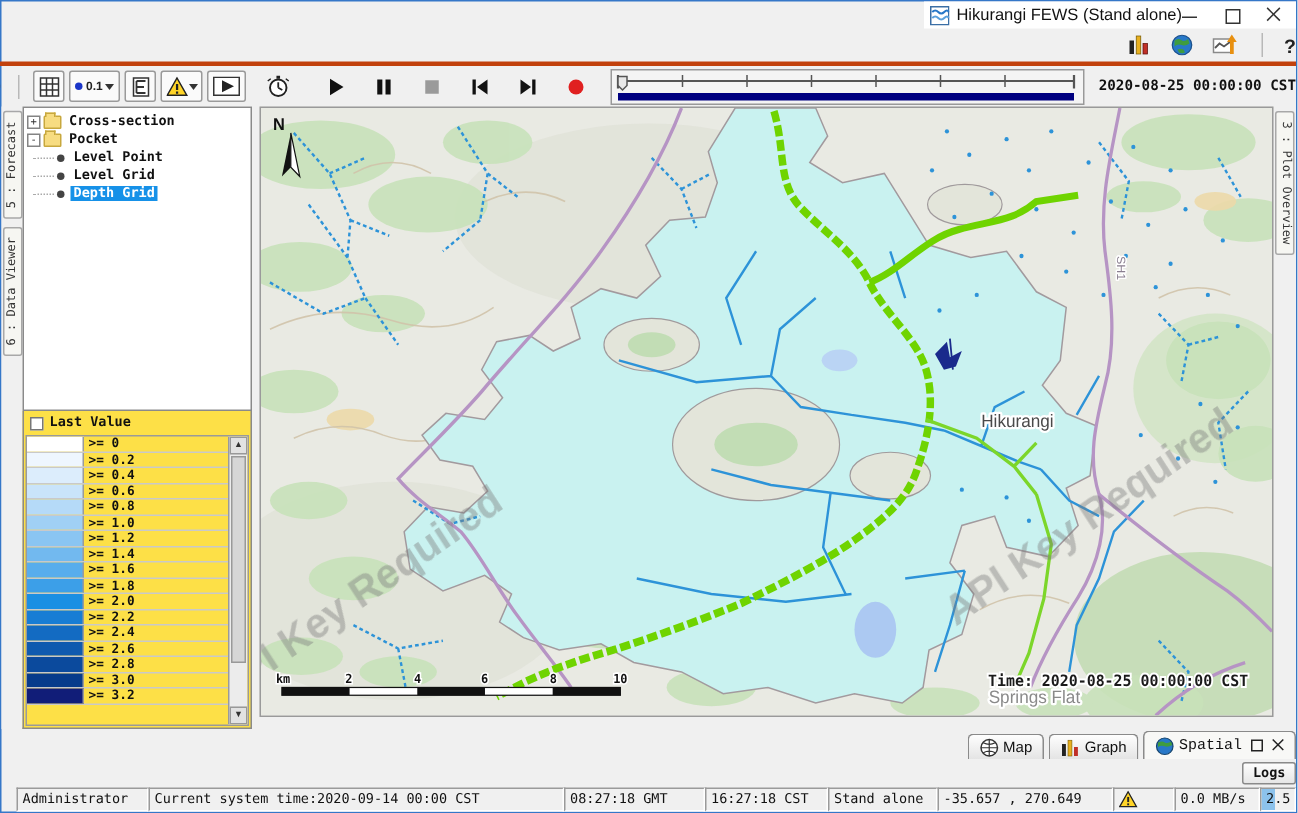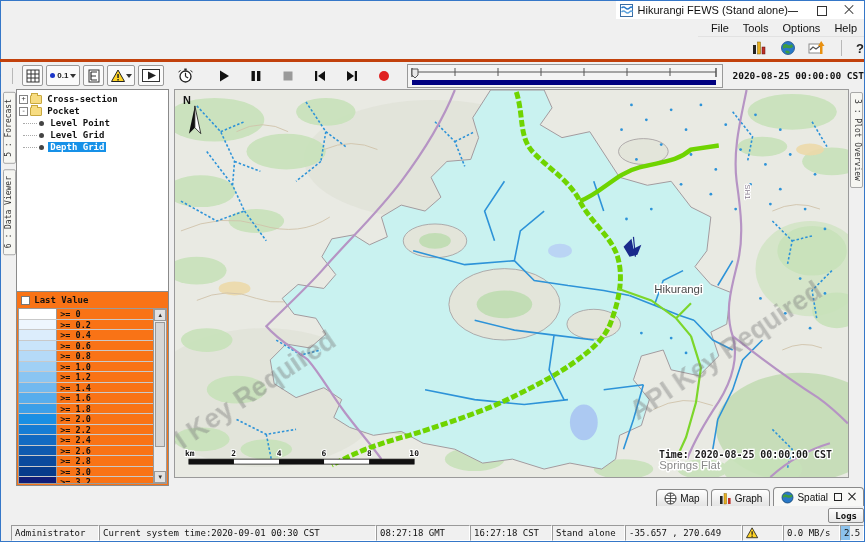--- a/index.html
+++ b/index.html
@@ -46,42 +46,42 @@
   .treepanel { height:203px; background:#fff; border:1px solid #8a8a8a; overflow:hidden; padding:3px 0 0 2px; font-family:"DejaVu Sans Mono", monospace; font-size:9px; font-weight:bold; color:#111; }
   .trow { display:flex; align-items:center; height:12px; white-space:nowrap; cursor:pointer; }
   .expander { width:9px; height:9px; border:1px solid #848484; background:#fff; font:7px/7px "DejaVu Sans Mono",monospace; text-align:center; color:#333; margin-right:2px; flex:0 0 auto; }
   .folder { width:12px; height:9px; background:#f7dc81; border:1px solid #c8a83e; border-radius:1px; margin-right:3px; position:relative; flex:0 0 auto; }
   .folder::before { content:""; position:absolute; top:-3px; left:0; width:5px; height:2px; background:#f7dc81; border:1px solid #c8a83e; border-bottom:none; }
   .bullet { width:5px; height:5px; border-radius:50%; background:#444; margin:0 4px 0 0; flex:0 0 auto; }
   .tindent { width:14px; flex:0 0 auto; border-bottom:1px dotted #aaa; height:1px; margin-left:4px; margin-right:2px; }
   .tlabel { padding:0 2px; }
   .trow.selected .tlabel { background:#1691e8; color:#fff; }
 
-  .legendpanel { flex:1; background:#f97316; border:1px solid #8a8a8a; border-top:none; display:flex; flex-direction:column; overflow:hidden; font-family:"DejaVu Sans Mono", monospace; }
+  .legendpanel { flex:1; background:#fde047; border:1px solid #8a8a8a; border-top:none; display:flex; flex-direction:column; overflow:hidden; font-family:"DejaVu Sans Mono", monospace; }
   .legend-head { height:16px; display:flex; align-items:center; gap:4px; padding:2px 4px; flex:0 0 auto; }
   .cbox { width:9px; height:9px; border:1px solid #777; background:#fff; flex:0 0 auto; cursor:pointer; }
   .legend-head .cblabel { font-size:9px; font-weight:bold; color:#111; }
   .legend-body { flex:1; display:flex; border:1px solid #9a9a9a; margin:0 1px 1px 1px; overflow:hidden; }
   .legend-rows { flex:1; overflow:hidden; }
   .lrow { display:flex; height:10.5px; border-bottom:1px solid #c9c9c9; }
   .sw { width:38px; flex:0 0 auto; border-right:1px solid #9a9a9a; }
   .lt { font-size:8.5px; font-weight:bold; color:#111; padding:0 3px; line-height:10px; }
   .vscroll { width:13px; flex:0 0 auto; background:#ececec; border-left:1px solid #9a9a9a; display:flex; flex-direction:column; }
   .sbtn { height:12px; background:#e2e2e2; border:1px solid #999; font:6px/10px sans-serif; text-align:center; color:#333; cursor:pointer; }
   .sthumb { flex:0 0 72%; margin:1px; background:#d6d6d6; border:1px solid #999; cursor:pointer; }
   .strack { flex:1; }
 
   .splitter { width:5px; background:#f0f0f0; flex:0 0 auto; cursor:col-resize; }
   .mapwrap { flex:1; border:1px solid #9a9a9a; margin-bottom:8px; background:#e9eae3; overflow:hidden; position:relative; }
   .mapwrap svg.map { display:block; width:100%; height:100%; }
 
   
   .tabstrip { height:20px; display:flex; align-items:flex-end; padding-left:8px; gap:3px; flex:0 0 auto; }
   .btab { height:17px; display:flex; align-items:center; gap:3px; padding:0 7px; border:1px solid #8a8a8a; border-bottom:none; border-radius:4px 4px 0 0; background:linear-gradient(#fefefe,#e4e4e4); font-size:10px; color:#111; cursor:pointer; }
-  .btab.active { height:19px; background:#f8f8f6; }
+  .btab.active { height:19px; background:#f8f8f6;font-family:Liberation Mono, monospace; }
   .tabctl { width:8px; height:8px; position:relative; margin-left:3px; cursor:pointer; }
   .tabctl.box::after { content:""; position:absolute; inset:0; border:1px solid #222; }
   .tabctl.x::before,.tabctl.x::after { content:""; position:absolute; left:-1px; top:3px; width:10px; border-top:1.5px solid #222; }
   .tabctl.x::before { transform:rotate(45deg); } .tabctl.x::after { transform:rotate(-45deg); }
 
   .logsrow { height:19px; display:flex; align-items:center; padding-left:22px; flex:0 0 auto; }
   .logsbtn { height:15px; padding:0 6px; border:1px solid #8a8a8a; border-radius:2px; background:linear-gradient(#fdfdfd,#e6e6e6); font-family:"DejaVu Sans Mono",monospace; font-size:9px; font-weight:bold; color:#111; cursor:pointer; }
 
   
   .statusbar { height:16px; display:flex; flex:0 0 auto; background:#f0f0f0; font-family:"DejaVu Sans Mono", monospace; font-size:9px; color:#111; }
@@ -102,26 +102,20 @@
         <path d="M1.5,8 q2,-2 4,0 t4,0 t3,0" stroke="#5aa0dc" fill="none" stroke-width="1.4"></path>
       </svg>
     <span class="ttext">Hikurangi FEWS  (Stand alone)</span>
     <span class="wctrls">
       <span class="wc wc-min"></span>
       <span class="wc wc-max"></span>
       <span class="wc wc-close"></span>
     </span>
   </div>
 
-  <div class="menubar">
-    <span class="menu-item">File</span>
-    <span class="menu-item">Tools</span>
-    <span class="menu-item">Options</span>
-    <span class="menu-item">Help</span>
-  </div>
 
   <div class="toolbar1">
     <span class="tbtn">
       <svg width="16" height="16" viewBox="0 0 16 16">
           <rect x="2" y="5" width="3" height="9" fill="#222"></rect>
           <rect x="6.5" y="2" width="3" height="12" fill="#e8b020" stroke="#7a5c00" stroke-width="0.5"></rect>
           <rect x="11" y="7" width="3" height="7" fill="#c03028" stroke="#5c0f0c" stroke-width="0.5"></rect>
         </svg>
     </span>
     <span class="tbtn">
@@ -601,21 +595,21 @@
 
   <div class="logsrow">
     <button class="logsbtn">Logs</button>
   </div>
 
   <div class="statusbar">
     <div class="sbcell c1">
         <span>Administrator</span>
       </div>
     <div class="sbcell c2">
-        <span>Current system time:2020-09-01 00:30 CST</span>
+        <span>Current system time:2020-09-14 00:00 CST</span>
       </div>
     <div class="sbcell c3">
         <span>08:27:18 GMT</span>
       </div>
     <div class="sbcell c4">
         <span>16:27:18 CST</span>
       </div>
     <div class="sbcell c5">
         <span>Stand alone</span>
       </div>

